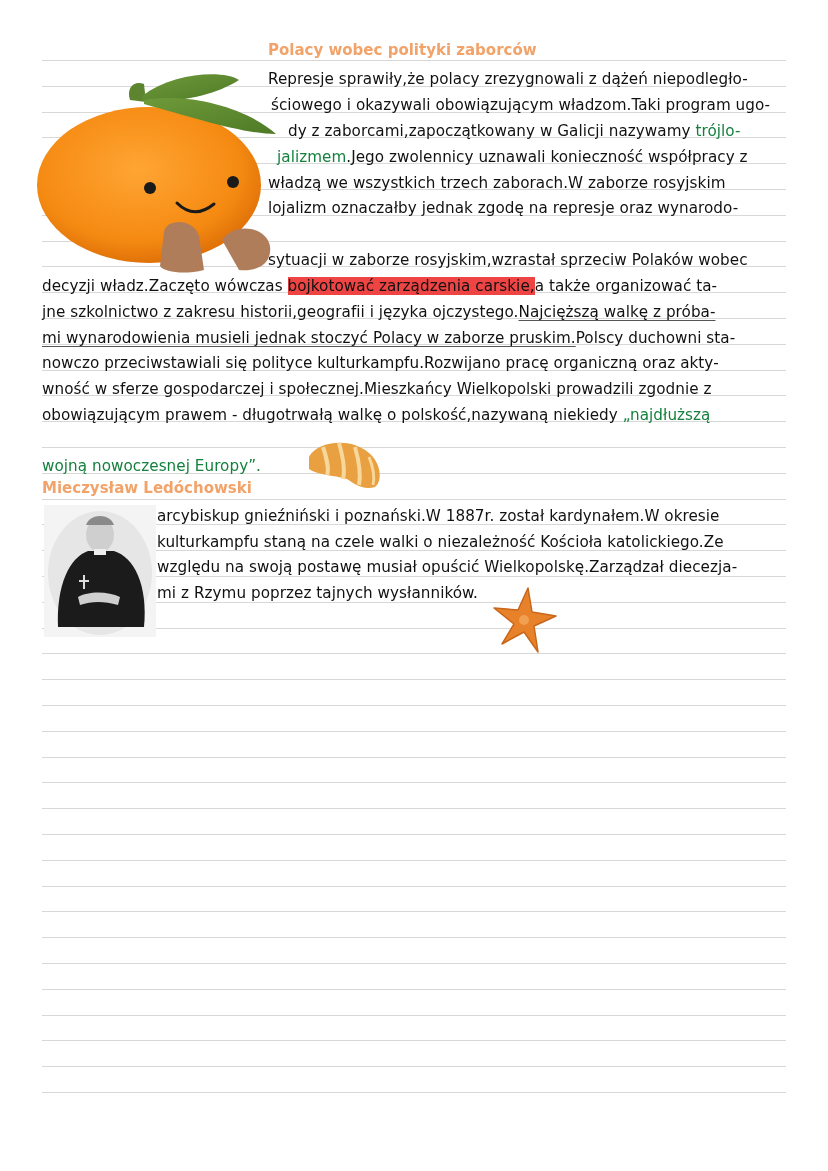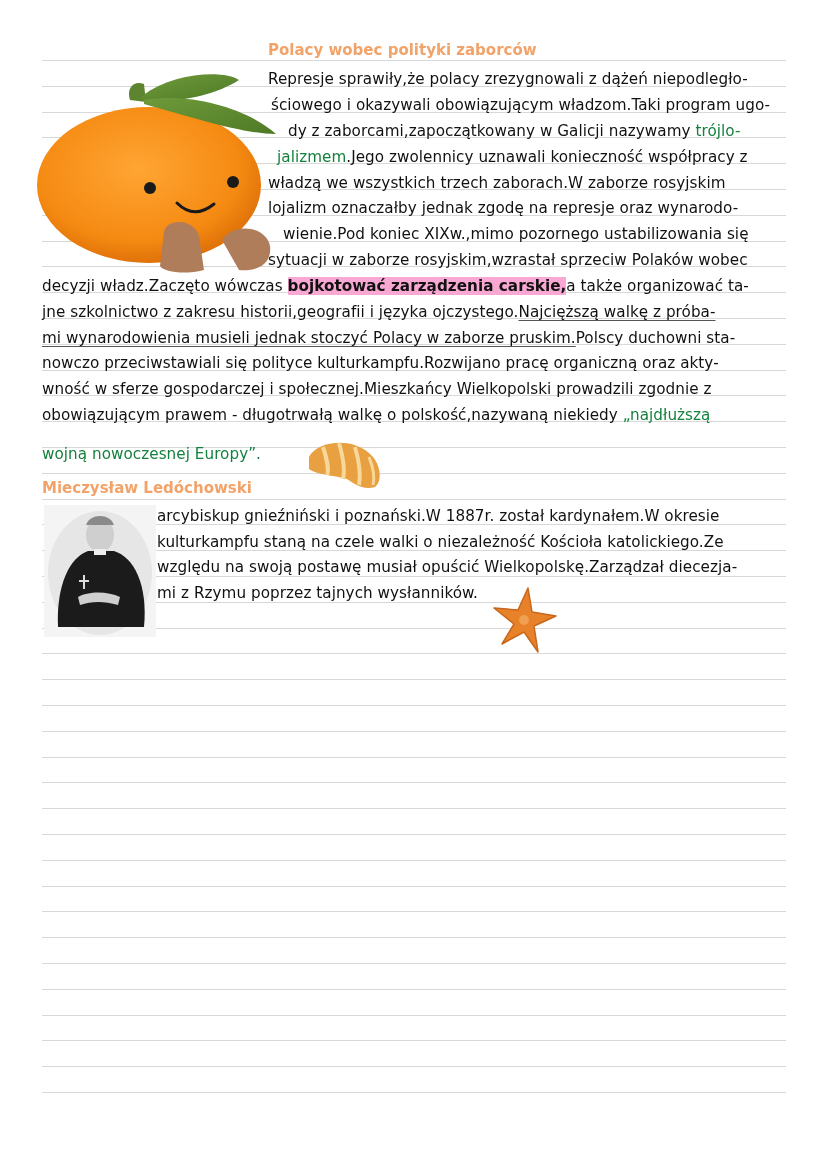--- a/index.html
+++ b/index.html
@@ -4,21 +4,21 @@
   <style>
     html, body { margin: 0; padding: 0; background: #ffffff; }
     body { width: 828px; height: 1171px; position: relative; overflow: hidden;
            font-family: "DejaVu Sans", sans-serif; color: #111; }
     .page { position: absolute; left: 0; top: 0; width: 828px; height: 1171px; }
     .rules { position: absolute; left: 42px; top: 0; width: 744px; height: 1171px; }
     .rule { position: absolute; left: 0; width: 744px; height: 0; border-top: 1.5px solid #d8d8d8; }
     .line { position: absolute; white-space: nowrap; font-size: 15.2px; letter-spacing: 0.05px;
             line-height: 20px; height: 20px; }
     .orange { color: #15803d; }
-    .hl { background: #f9a8d4; font-weight: bold; }
+    .hl { background: #ef4444; }
     .ul { text-decoration: underline; text-decoration-color: #555; text-underline-offset: 3px; }
     .heading { position: absolute; white-space: nowrap; font-size: 15px; font-weight: bold;
                color: #f2a36a; line-height: 24px; }
     .sticker { position: absolute; }
   </style>
 </head>
 <body>
 
 <div class="page">
 
@@ -79,23 +79,20 @@
   </div>
   <div class="line" style="left:277px; top:147px;">
     <span class="orange">jalizmem</span><span>.Jego zwolennicy uznawali konieczność współpracy z</span>
   </div>
   <div class="line" style="left:268px; top:173px;">
     <span>władzą we wszystkich trzech zaborach.W zaborze rosyjskim</span>
   </div>
   <div class="line" style="left:268px; top:198px;">
     <span>lojalizm oznaczałby jednak zgodę na represje oraz wynarodo-</span>
   </div>
-  <div class="line" style="left:283px; top:224px;">
-    <span>wienie.Pod koniec XIXw.,mimo pozornego ustabilizowania się</span>
-  </div>
   <div class="line" style="left:268px; top:250px;">
     <span>sytuacji w zaborze rosyjskim,wzrastał sprzeciw Polaków wobec</span>
   </div>
   <div class="line" style="left:42px; top:276px;">
     <span>decyzji władz.Zaczęto wówczas </span><span class="hl">bojkotować zarządzenia carskie,</span><span>a także organizować ta-</span>
   </div>
   <div class="line" style="left:42px; top:302px;">
     <span>jne szkolnictwo z zakresu historii,geografii i języka ojczystego.</span><span class="ul">Najcięższą walkę z próba-</span>
   </div>
   <div class="line" style="left:42px; top:328px;">
@@ -103,21 +100,21 @@
   </div>
   <div class="line" style="left:42px; top:353px;">
     <span>nowczo przeciwstawiali się polityce kulturkampfu.Rozwijano pracę organiczną oraz akty-</span>
   </div>
   <div class="line" style="left:42px; top:379px;">
     <span>wność w sferze gospodarczej i społecznej.Mieszkańcy Wielkopolski prowadzili zgodnie z</span>
   </div>
   <div class="line" style="left:42px; top:405px;">
     <span>obowiązującym prawem - długotrwałą walkę o polskość,nazywaną niekiedy </span><span class="orange">„najdłuższą</span>
   </div>
-  <div class="line" style="left:42px; top:444px;">
+  <div class="line" style="left:42px; top:456px;">
     <span class="orange">wojną nowoczesnej Europy”.</span>
   </div>
 
   <div class="heading" style="left:42px; top:476px;">Mieczysław Ledóchowski</div>
 
   <div class="line" style="left:157px; top:506px;">
     <span>arcybiskup gnieźniński i poznański.W 1887r. został kardynałem.W okresie</span>
   </div>
   <div class="line" style="left:157px; top:532px;">
     <span>kulturkampfu staną na czele walki o niezależność Kościoła katolickiego.Ze</span>

